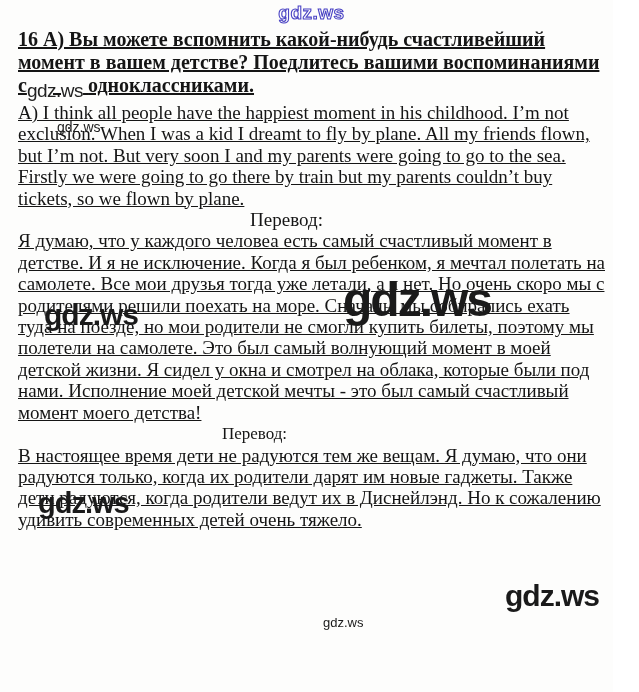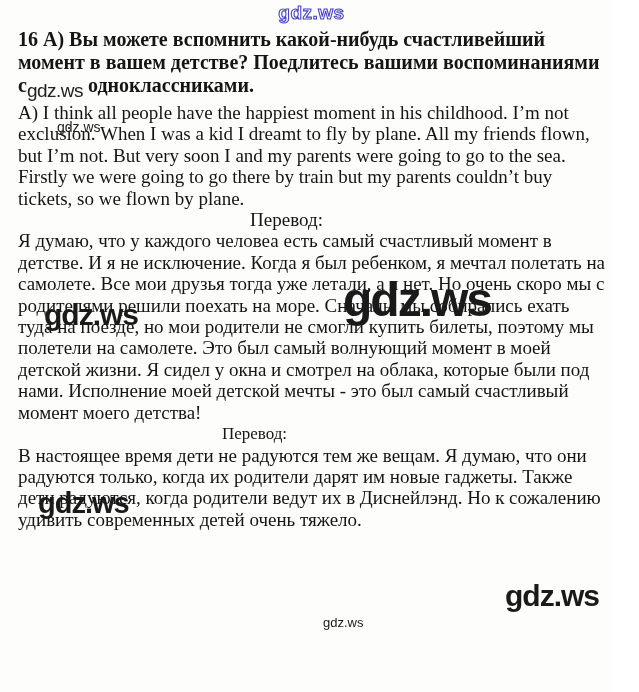--- a/index.html
+++ b/index.html
@@ -25,21 +25,21 @@
     height: 26px;
     padding-top: 2px;
     text-align: center;
     font-family: "Liberation Sans", sans-serif;
     font-size: 19px;
     font-weight: 700;
     letter-spacing: 0.5px;
     color: transparent;
     -webkit-text-stroke: 1.1px #4a43c4;
   }
-  p { margin: 0; }
+  p { margin: 0; text-decoration: underline; }
   .bold-task {
     font-size: 20px;
     line-height: 23px;
     font-weight: bold;
   }
   .body-text {
     font-size: 19px;
     line-height: 21.4px;
   }
   .wm-inline {

